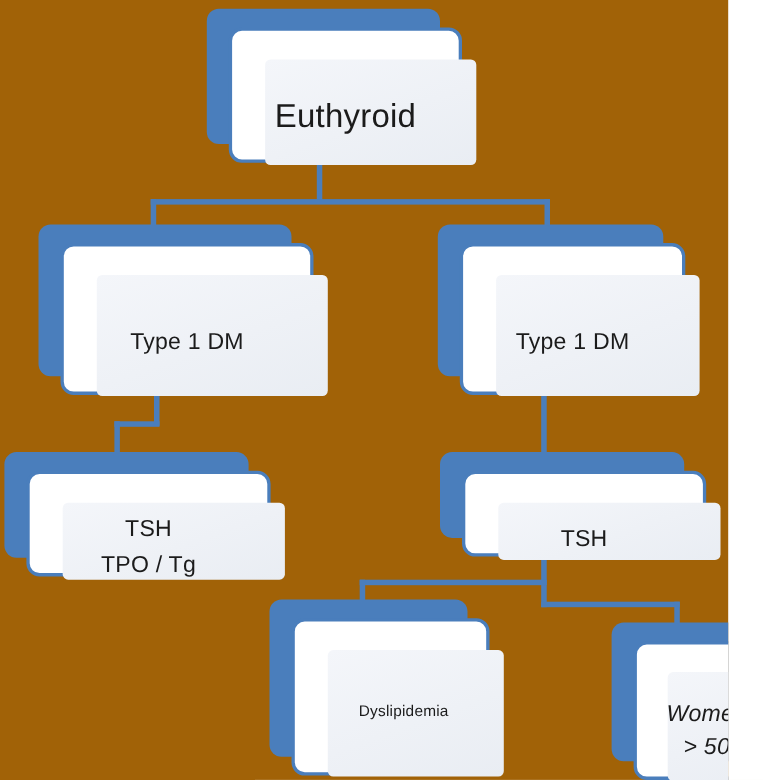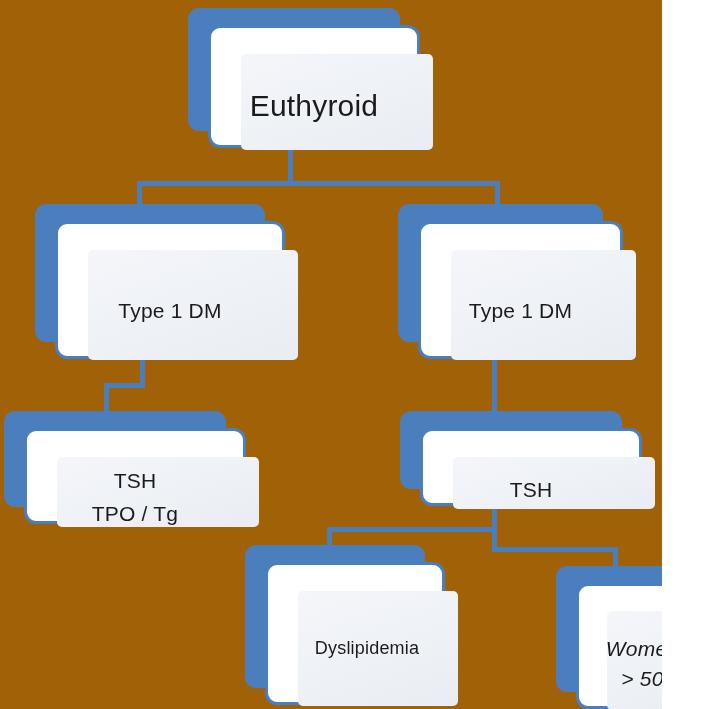--- a/index.html
+++ b/index.html
@@ -71,21 +71,21 @@
   #node-tsh{left:400px;top:411px;width:242px;height:95px;}
   #node-tsh .back{width:222px;height:78px;}
   #node-tsh .front{left:20px;top:17px;width:222px;height:78px;}
   #node-tsh .panel{left:30px;top:26px;width:202px;height:52px;}
   #node-tsh .label{top:45px;font-size:21px;}
 
   #node-dyslipidemia{left:245px;top:545px;width:200px;height:160px;}
   #node-dyslipidemia .back{width:180px;height:143px;}
   #node-dyslipidemia .front{left:20px;top:17px;width:180px;height:143px;}
   #node-dyslipidemia .panel{left:30px;top:26px;width:160px;height:115px;}
-  #node-dyslipidemia .label{top:72px;font-size:18px;margin-left:24px;}
+  #node-dyslipidemia .label{top:72px;font-size:14px;margin-left:24px;}
 
   #node-women{left:556px;top:566px;width:153px;height:143px;}
   #node-women .back{width:133px;height:126px;}
   #node-women .front{left:20px;top:17px;width:133px;height:126px;font-style:italic;}
   #node-women .panel{left:28px;top:25px;width:117px;height:99px;}
   #node-women .label{top:48px;font-size:21px;line-height:1.45;}
 
   
   #c-euthyroid-stem{left:288px;top:148px;height:36px;}
   #c-euthyroid-bar{left:137px;top:181px;width:363px;}

